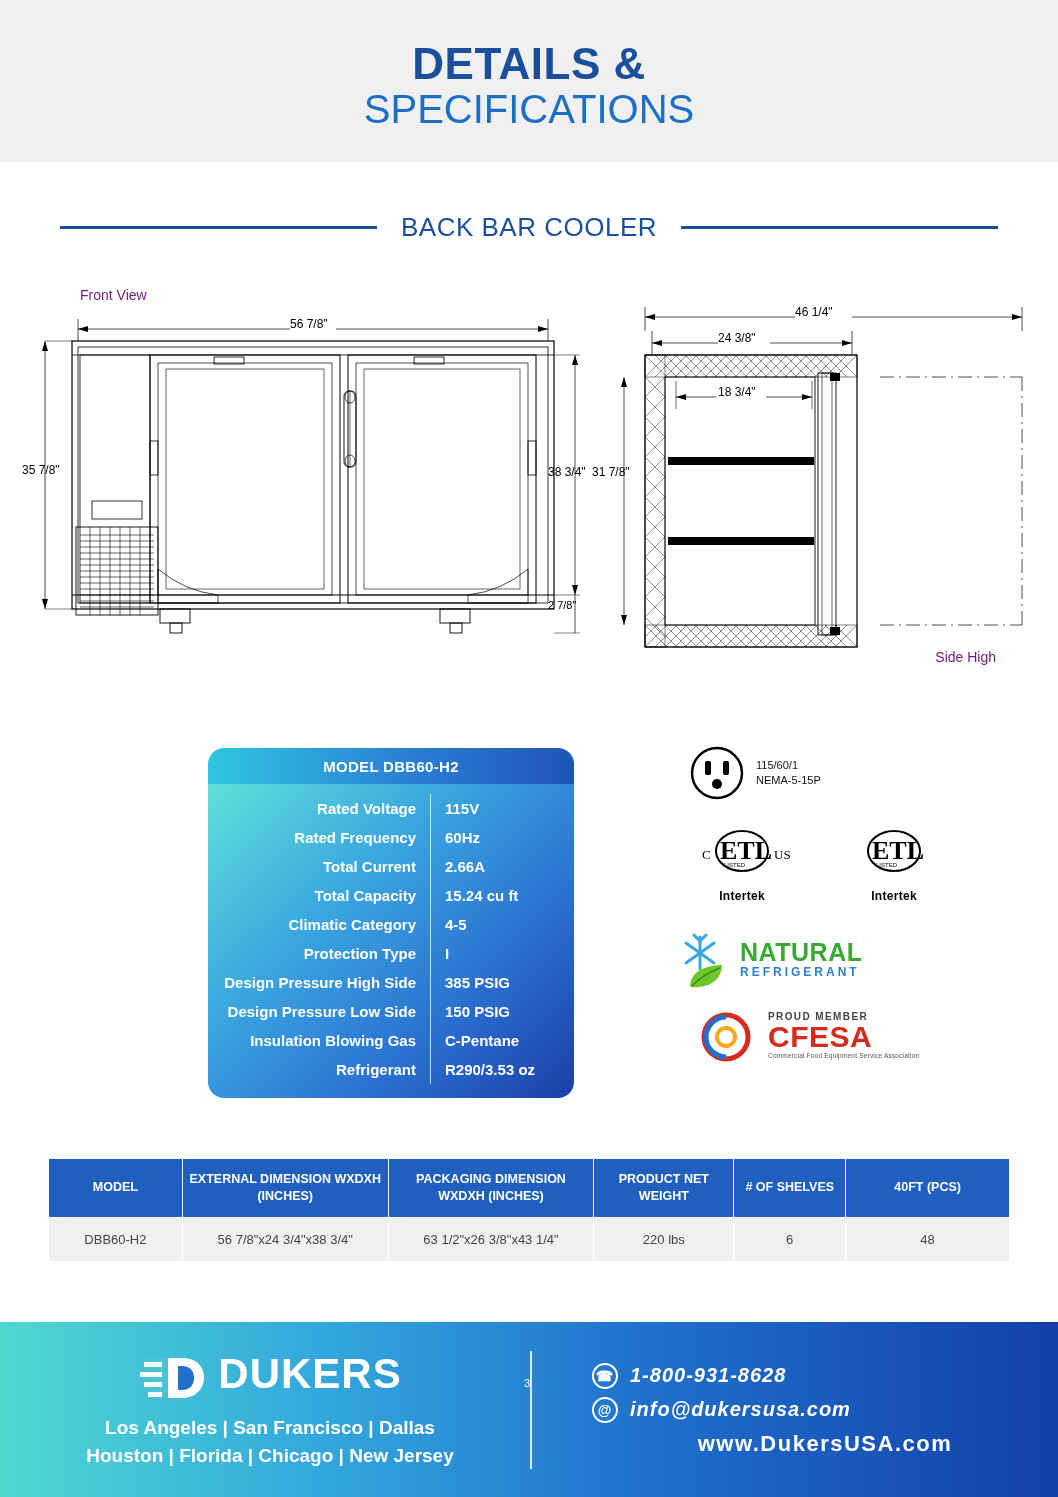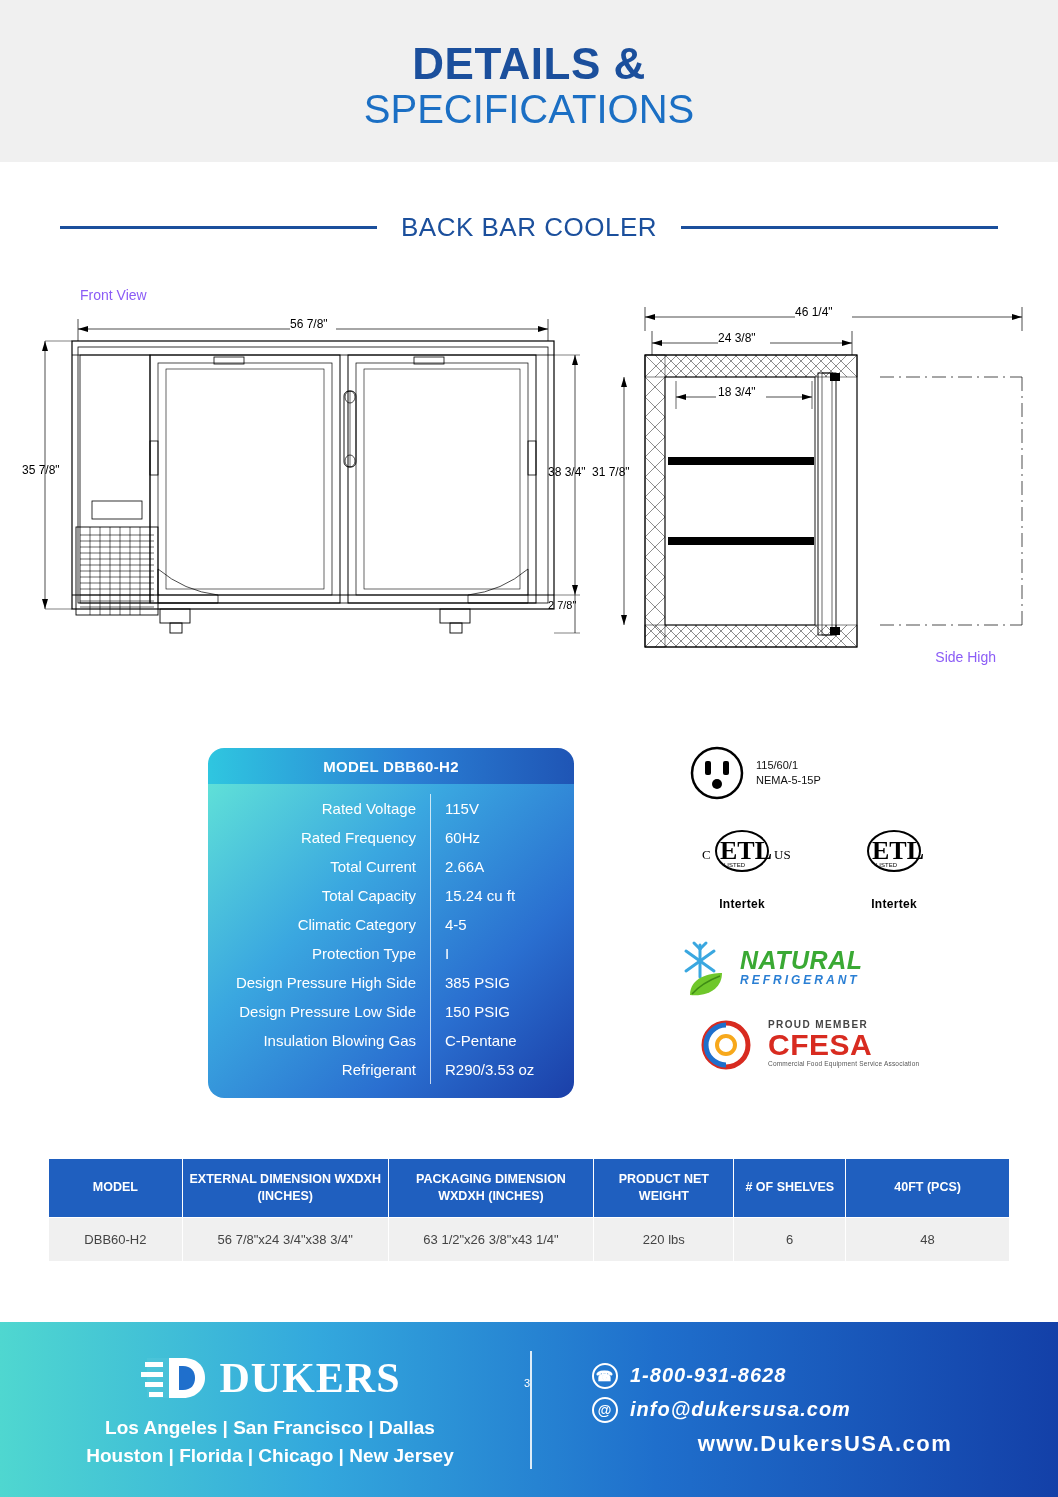--- a/index.html
+++ b/index.html
@@ -55,21 +55,21 @@
     white-space:nowrap;
   }
   
   .drawings {
     position:relative;
     height:440px;
     margin-top:26px;
   }
   .view-label {
     position:absolute;
-    color:#8b5cf6;
+    color:#701a75;
     font-size:14px;
   }
   .front-label { left:80px; top:18px; }
   .side-label  { right:62px; top:380px; }
 
   svg.cad { position:absolute; left:0; top:0; }
 
   
   .spec-wrap {
     position:absolute;
@@ -87,20 +87,21 @@
     font-size:15px;
     display:flex;
     align-items:center;
     justify-content:center;
     letter-spacing:0.3px;
   }
   .spec-body {
     background:linear-gradient(135deg,#5fe0d8 0%, #3aa7e0 35%, #2a6fd0 70%, #1b3fa8 100%);
     border-radius:0 0 16px 16px;
     padding:10px 0 14px 0;
+    font-weight:bold;
   }
   .spec-row {
     display:flex;
     color:#ffffff;
     font-size:15px;
     line-height:29px;
   }
   .spec-row .k {
     width:222px;
     text-align:right;
@@ -112,22 +113,22 @@
     padding-left:14px;
     border-left:1px solid rgba(255,255,255,0.75);
     white-space:nowrap;
   }
   
   .certs { position:absolute; left:688px; top:745px; width:330px; }
   .plug-row { display:flex; align-items:center; gap:10px; }
   .plug-text { font-size:11px; color:#111; line-height:1.35; }
   .etl-row { display:flex; gap:56px; margin-top:26px; margin-left:6px; }
   .etl-item { text-align:center; }
-  .etl-cap { font-size:12px; font-weight:bold; margin-top:18px; letter-spacing:0.3px;}
-  .nat-ref { margin-top:26px; margin-left:-18px; display:flex; align-items:center;font-style:italic; }
+  .etl-cap { font-size:12px; font-weight:bold; margin-top:10px; letter-spacing:0.3px;}
+  .nat-ref { margin-top:26px; margin-left:-18px; display:flex; align-items:center; }
   .nat-txt-1 { font-size:25px; font-weight:bold; color:#3aa934; letter-spacing:0.5px; line-height:0.95;}
   .nat-txt-2 { font-size:12px; font-weight:bold; color:#2a7fd4; letter-spacing:3px; }
   .cfesa { margin-top:20px; margin-left:12px; }
   .cfesa-top { font-size:10px; font-weight:bold; color:#444; letter-spacing:1.4px; }
   .cfesa-main { font-size:30px; font-weight:bold; color:#d82b20; letter-spacing:0.5px; line-height:1;}
   .cfesa-sub { font-size:6.5px; color:#555; letter-spacing:0.2px; }
 
   
   .data-table {
     position:absolute;
@@ -157,21 +158,21 @@
   .footer {
     position:absolute;
     left:0; bottom:0;
     width:1058px; height:175px;
     background:linear-gradient(90deg,#4fd7d0 0%, #33a8dd 30%, #1f6fcc 62%, #1340a8 100%);
     color:#ffffff;
     display:flex;
     align-items:center;
   }
   .footer .left { width:530px; text-align:center; padding-left:10px; }
-  .logo-row { display:flex; align-items:center; justify-content:center; gap:10px;font-family:Liberation Serif, serif; }
+  .logo-row { display:flex; align-items:flex-start; justify-content:center; gap:10px; }
   .logo-text { font-size:42px; font-weight:bold; letter-spacing:1px; }
   .cities { font-size:19px; font-weight:bold; line-height:1.45; margin-top:8px; }
   .footer .divider { width:2px; height:118px; background:rgba(255,255,255,0.85); }
   .footer .right { flex:1; padding-left:60px; }
   .contact-line { display:flex; align-items:center; gap:12px; font-size:20px; font-style:italic; font-weight:bold; letter-spacing:1px; margin-bottom:8px; }
   .web { font-size:22px; font-weight:bold; letter-spacing:1.5px; margin-top:4px;text-align:center; }
   .page-num { position:absolute; left:524px; bottom:108px; font-size:11px; color:#ffffff; }
   .circ-icon { width:26px; height:26px; border:2px solid #ffffff; border-radius:50%; display:flex; align-items:center; justify-content:center; font-size:14px; font-style:normal; }
 </style>
 </head>

